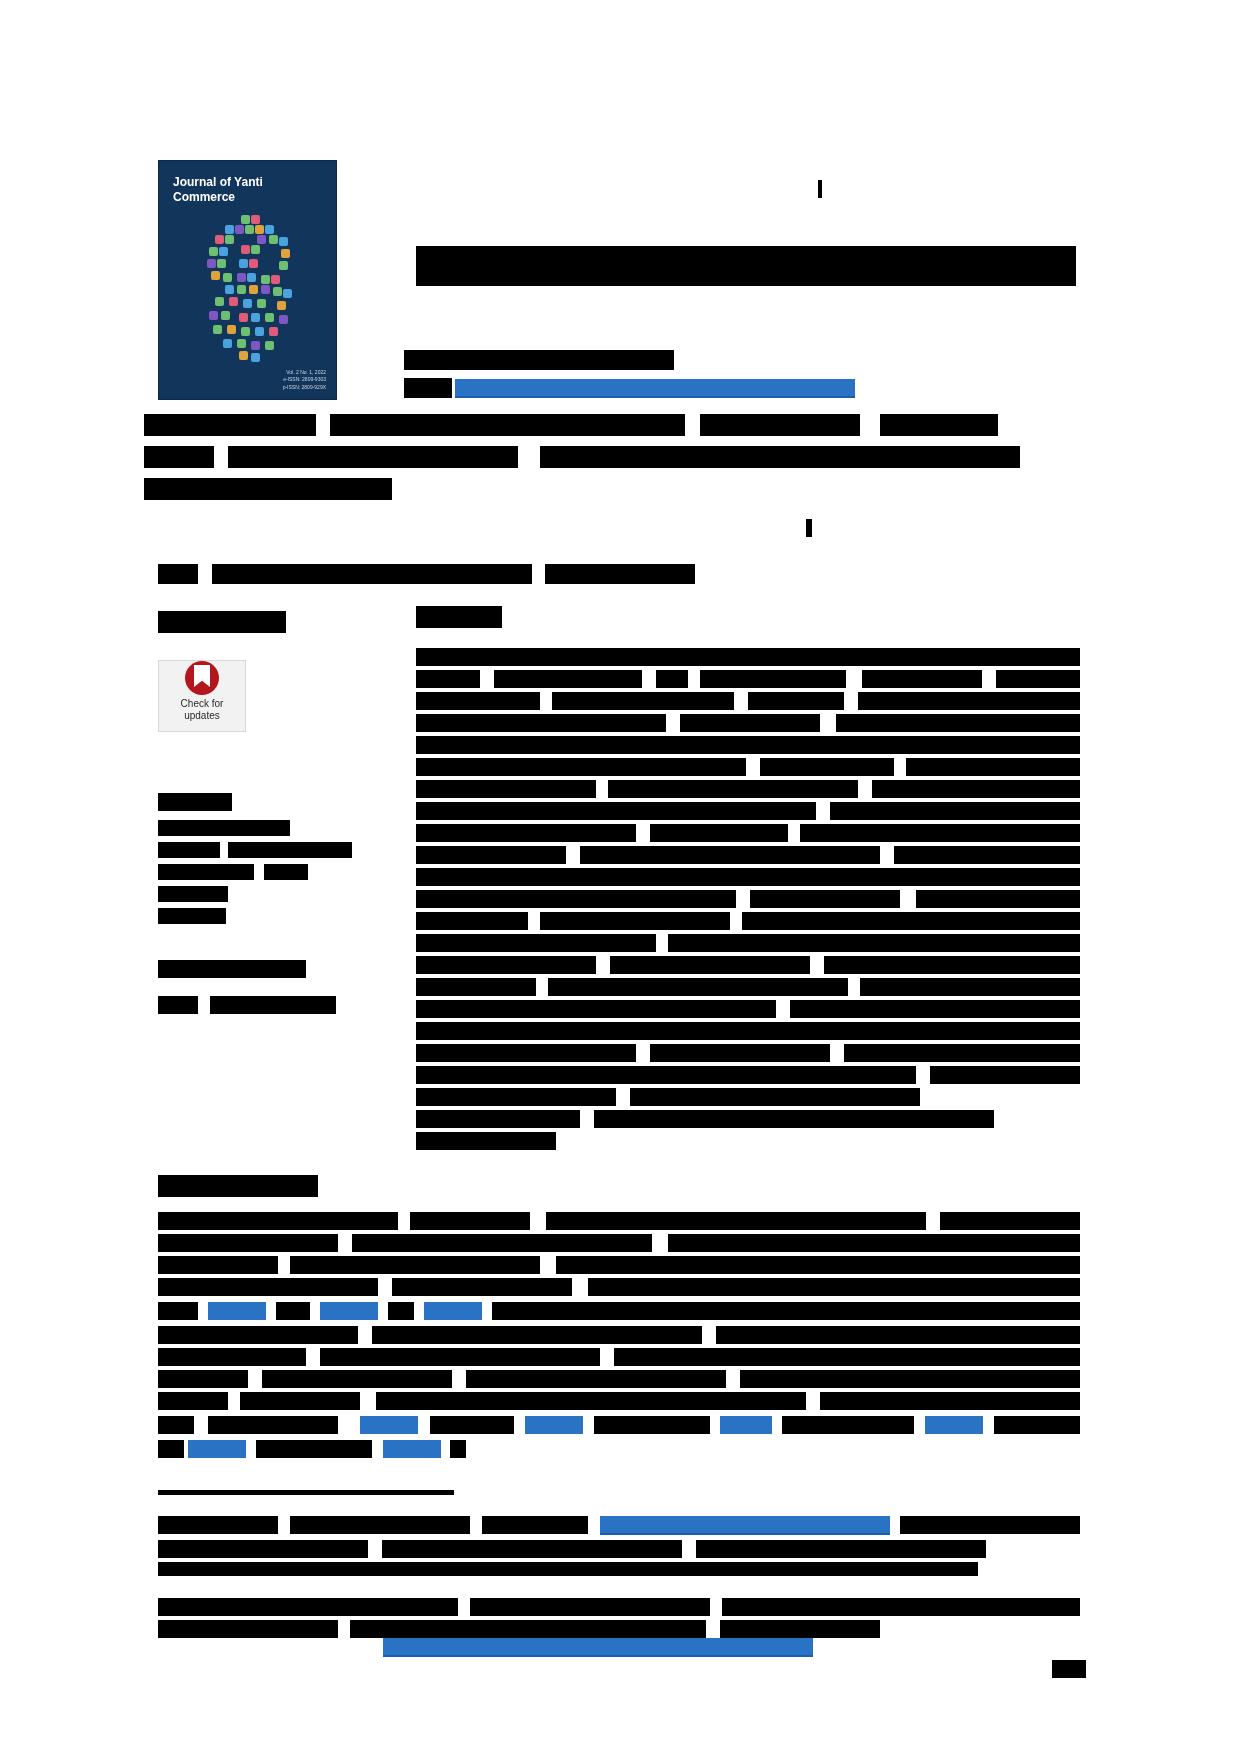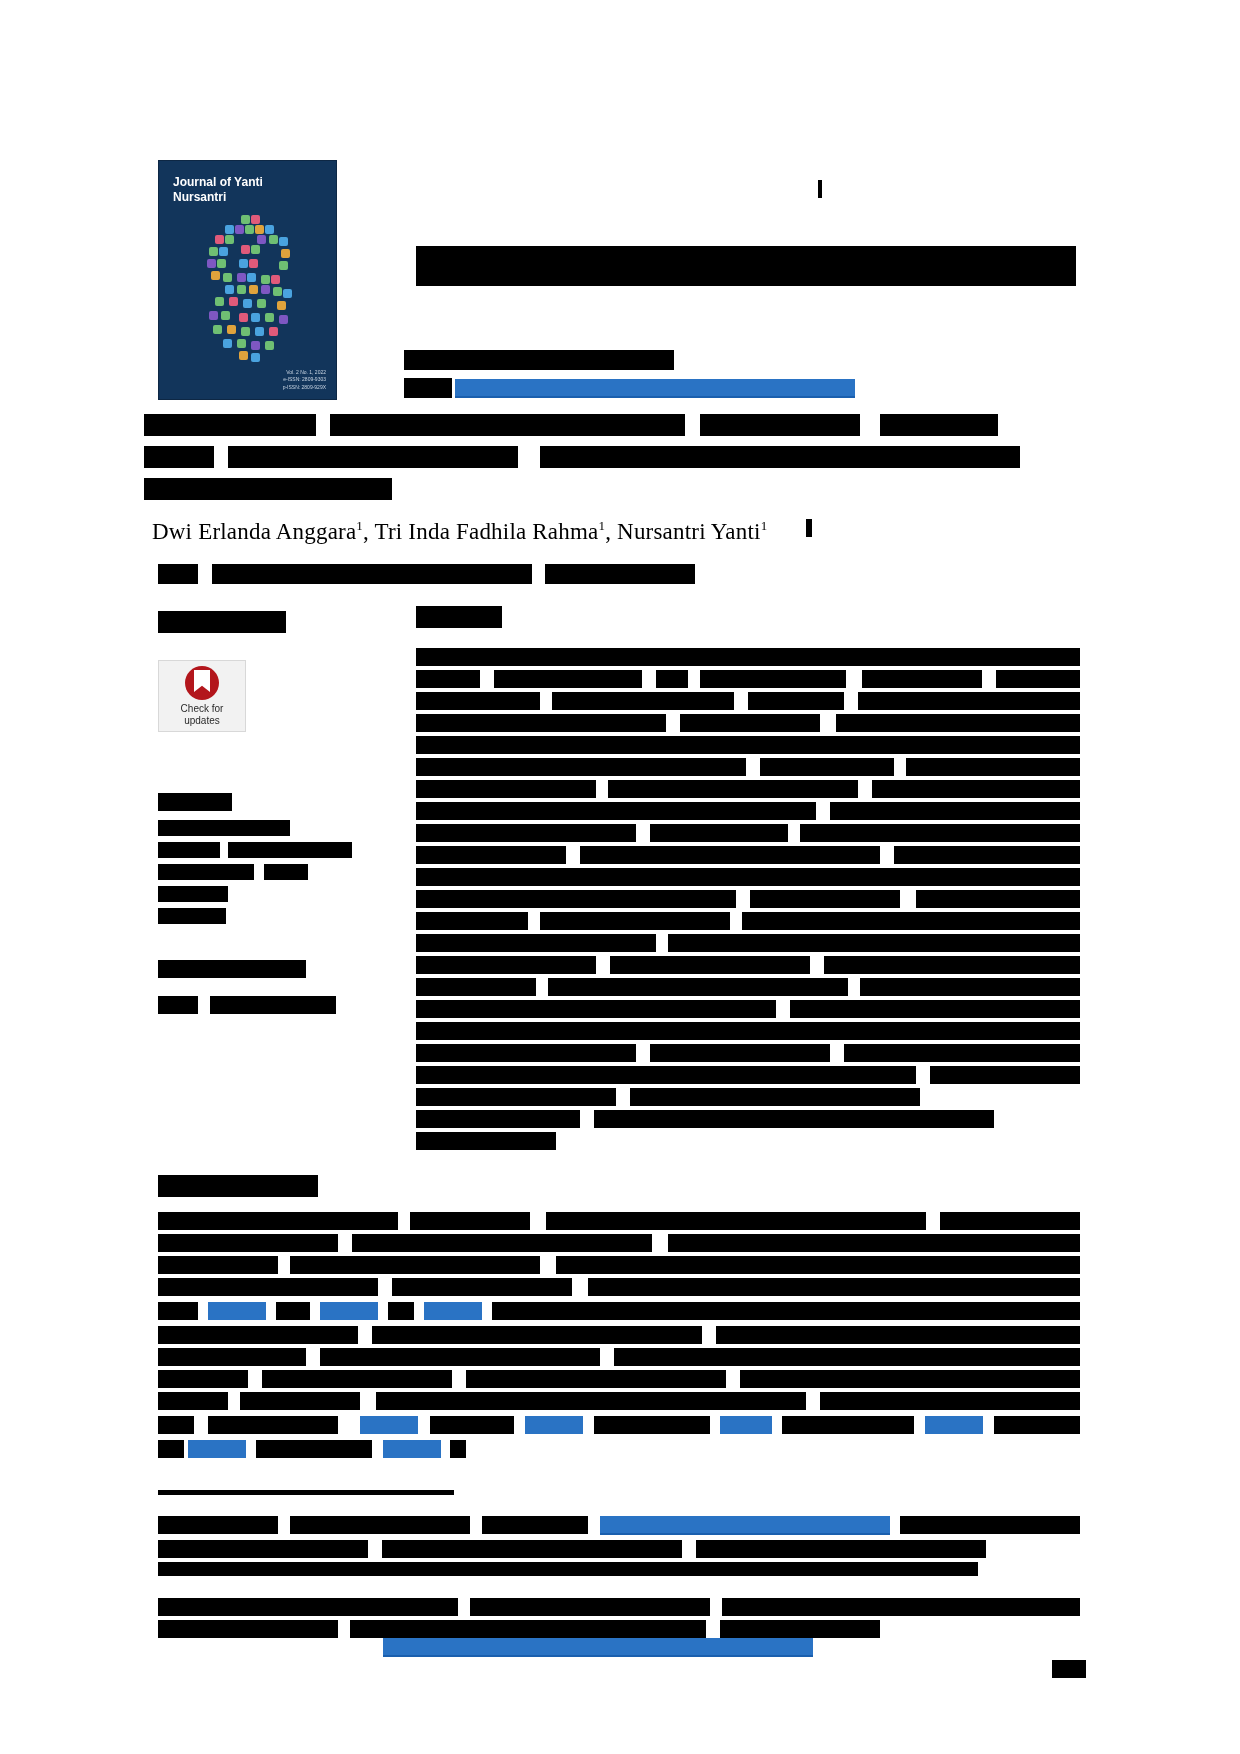--- a/index.html
+++ b/index.html
@@ -115,21 +115,20 @@
     left: 158px;
     top: 660px;
     width: 88px;
     height: 72px;
     background: #f2f2f2;
     border: 1px solid #d8d8d8;
     display: flex;
     flex-direction: column;
     align-items: center;
     justify-content: flex-start;
-    padding-top: 5px;
     box-sizing: border-box;
   }
   .crossmark-logo {
     width: 34px;
     height: 34px;
     border-radius: 50%;
     background: #b3161c;
     position: relative;
   }
   .crossmark-logo:before {
@@ -150,21 +149,21 @@
   }
 </style>
 </head>
 <body>
 
 <div class="page">
 
   <div class="cover">
     <div class="cover-title">
       <div>Journal of Yanti</div>
-      <div>Nursantri</div>
+      <div>Commerce</div>
     </div>
     <div class="cover-dollar">
 
       <div class="cover-dot" style="left:46px;  top:0px;   background:#6fbf73;"></div>
       <div class="cover-dot" style="left:56px;  top:0px;   background:#e05a7a;"></div>
       <div class="cover-dot" style="left:30px;  top:10px;  background:#4aa3df;"></div>
       <div class="cover-dot" style="left:40px;  top:10px;  background:#7e57c2;"></div>
       <div class="cover-dot" style="left:50px;  top:10px;  background:#6fbf73;"></div>
       <div class="cover-dot" style="left:60px;  top:10px;  background:#e0a33c;"></div>
       <div class="cover-dot" style="left:70px;  top:10px;  background:#4aa3df;"></div>
@@ -236,23 +235,20 @@
 
   <div class="bar" style="left:144px; top:414px; width:172px; height:22px;"></div>
   <div class="bar" style="left:330px; top:414px; width:355px; height:22px;"></div>
   <div class="bar" style="left:700px; top:414px; width:160px; height:22px;"></div>
   <div class="bar" style="left:880px; top:414px; width:118px; height:22px;"></div>
   <div class="bar" style="left:144px; top:446px; width:70px; height:22px;"></div>
   <div class="bar" style="left:228px; top:446px; width:290px; height:22px;"></div>
   <div class="bar" style="left:540px; top:446px; width:480px; height:22px;"></div>
   <div class="bar" style="left:144px; top:478px; width:248px; height:22px;"></div>
 
-  <div class="authors">
-    Dwi Erlanda Anggara<sup>1</sup>, Tri Inda Fadhila Rahma<sup>1</sup>, Nursantri Yanti<sup>1</sup>
-  </div>
   <div class="bar" style="left:806px; top:519px; width:6px; height:18px;"></div>
 
   <div class="bar" style="left:158px; top:564px; width:40px; height:20px;"></div>
   <div class="bar" style="left:212px; top:564px; width:320px; height:20px;"></div>
   <div class="bar" style="left:545px; top:564px; width:150px; height:20px;"></div>
 
   <div class="bar" style="left:158px; top:611px; width:128px; height:22px;"></div>
   <div class="bar" style="left:416px; top:606px; width:86px; height:22px;"></div>
 
   <div class="bar" style="left:416px; top:648px; width:664px; height:18px;"></div>

